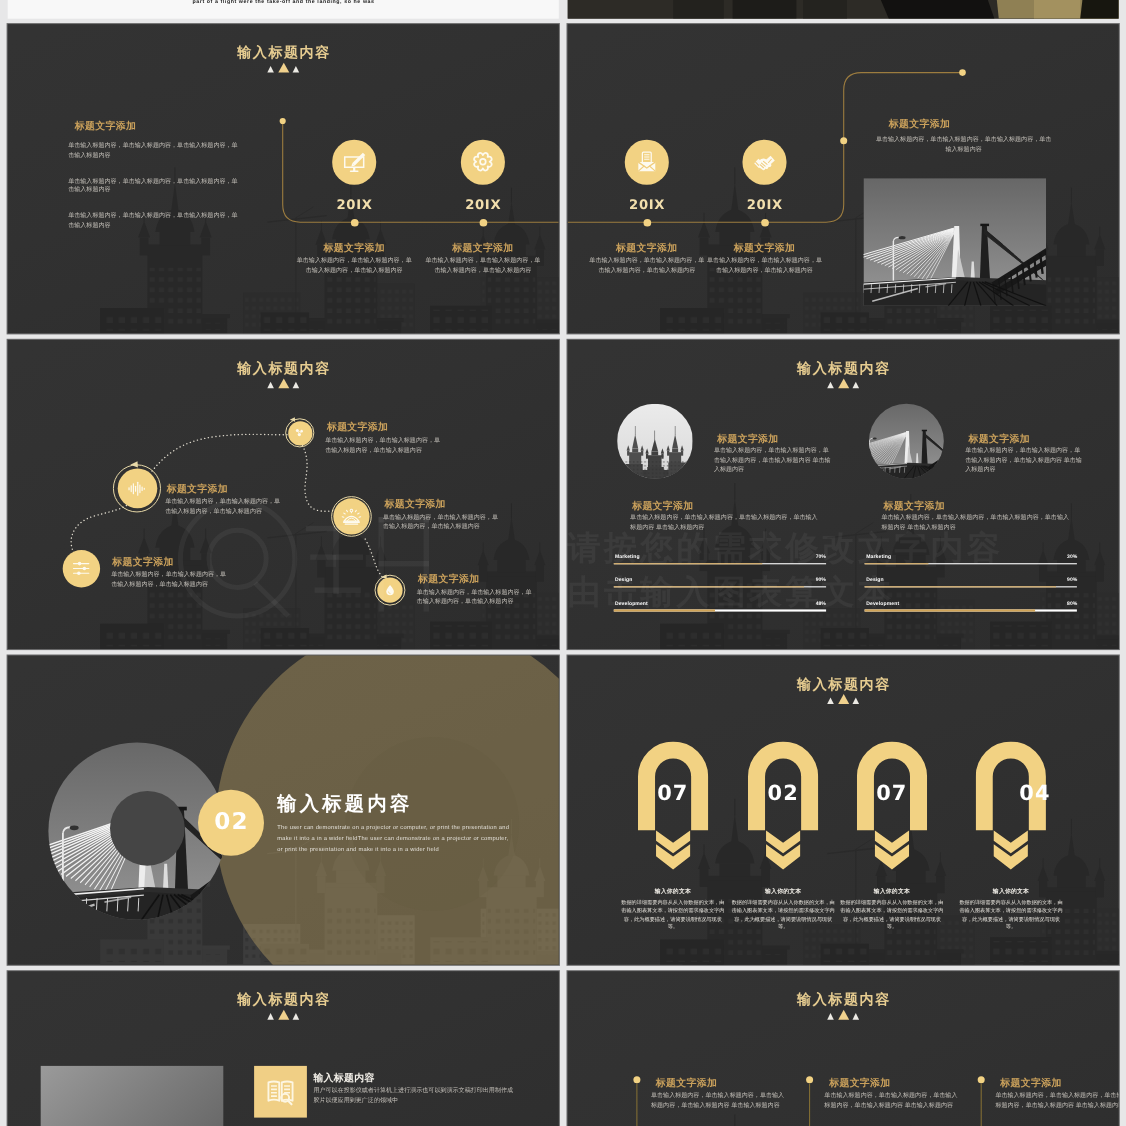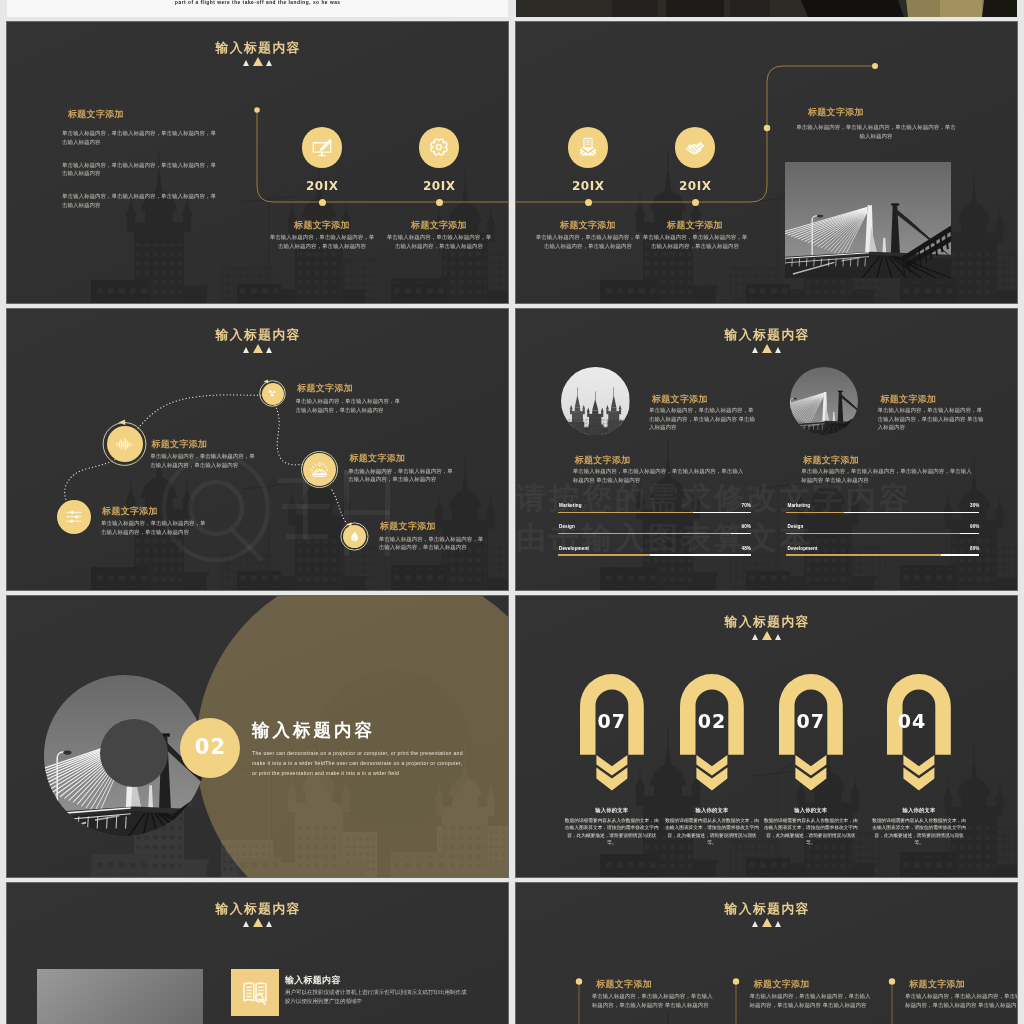--- a/index.html
+++ b/index.html
@@ -1123,21 +1123,21 @@
         <polygon points="16.4,93.4 31.9,104.6 47.4,93.4 47.4,104.4 31.9,116.4 16.4,104.4" fill="#f2d283"></polygon>
       </svg>
 <div class="numtxt6" style="left:262.9px;top:114px;width:63.8px">07</div>
 <div class="wtitle6" style="left:234.8px;top:211px;width:120px;text-align:center">输入你的文本</div>
 <div class="body6" style="left:247.3px;top:221px;width:95px;text-align:center">数据的详细需要内容从从入你数据的文本，由击输入图表算文本，请按您的需求修改文字内容，此为概要描述，请简要说明情况与现状等。</div>
 <svg style="position:absolute;left:371.2px;top:77.8px;width:63.8px;height:117px" viewBox="0 0 63.8 117">
         <path d="M0 80.7 L0 31.9 A31.9 31.9 0 0 1 63.8 31.9 L63.8 80.7 L48.3 80.7 L48.3 31.9 A16.4 16.4 0 0 0 15.5 31.9 L15.5 80.7 Z" fill="#f2d283"></path>
         <polygon points="16.4,81.0 31.9,92.2 47.4,81.0 47.4,90.4 31.9,101.6 16.4,90.4" fill="#f2d283"></polygon>
         <polygon points="16.4,93.4 31.9,104.6 47.4,93.4 47.4,104.4 31.9,116.4 16.4,104.4" fill="#f2d283"></polygon>
       </svg>
-<div class="numtxt6" style="left:364px;top:114px;width:63.8px">04</div>
+<div class="numtxt6" style="left:393px;top:114px;width:63.8px">04</div>
 <div class="wtitle6" style="left:343.1px;top:211px;width:120px;text-align:center">输入你的文本</div>
 <div class="body6" style="left:355.6px;top:221px;width:95px;text-align:center">数据的详细需要内容从从入你数据的文本，由击输入图表算文本，请按您的需求修改文字内容，此为概要描述，请简要说明情况与现状等。</div>
 </div>
 <div class="slide c1 r4">
 <svg class="cityimg" viewBox="0 0 501 281" preserveAspectRatio="none" xmlns="http://www.w3.org/2000/svg">
         <defs>
           <linearGradient id="hz" x1=".08" y1="0" x2=".85" y2="1">
             <stop offset="0" stop-color="#333"></stop>
             <stop offset=".42" stop-color="#313131"></stop>
             <stop offset="1" stop-color="#2d2d2d"></stop>

